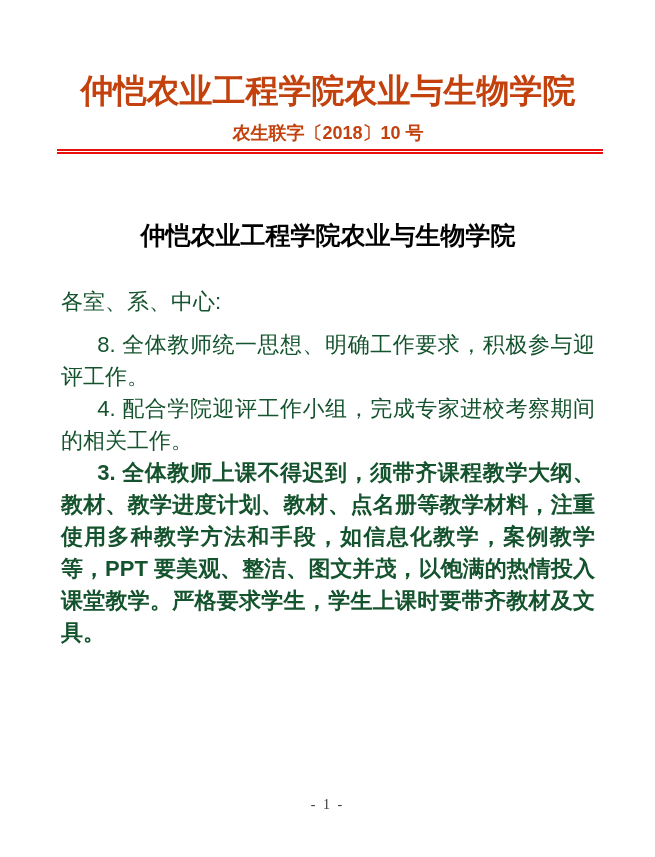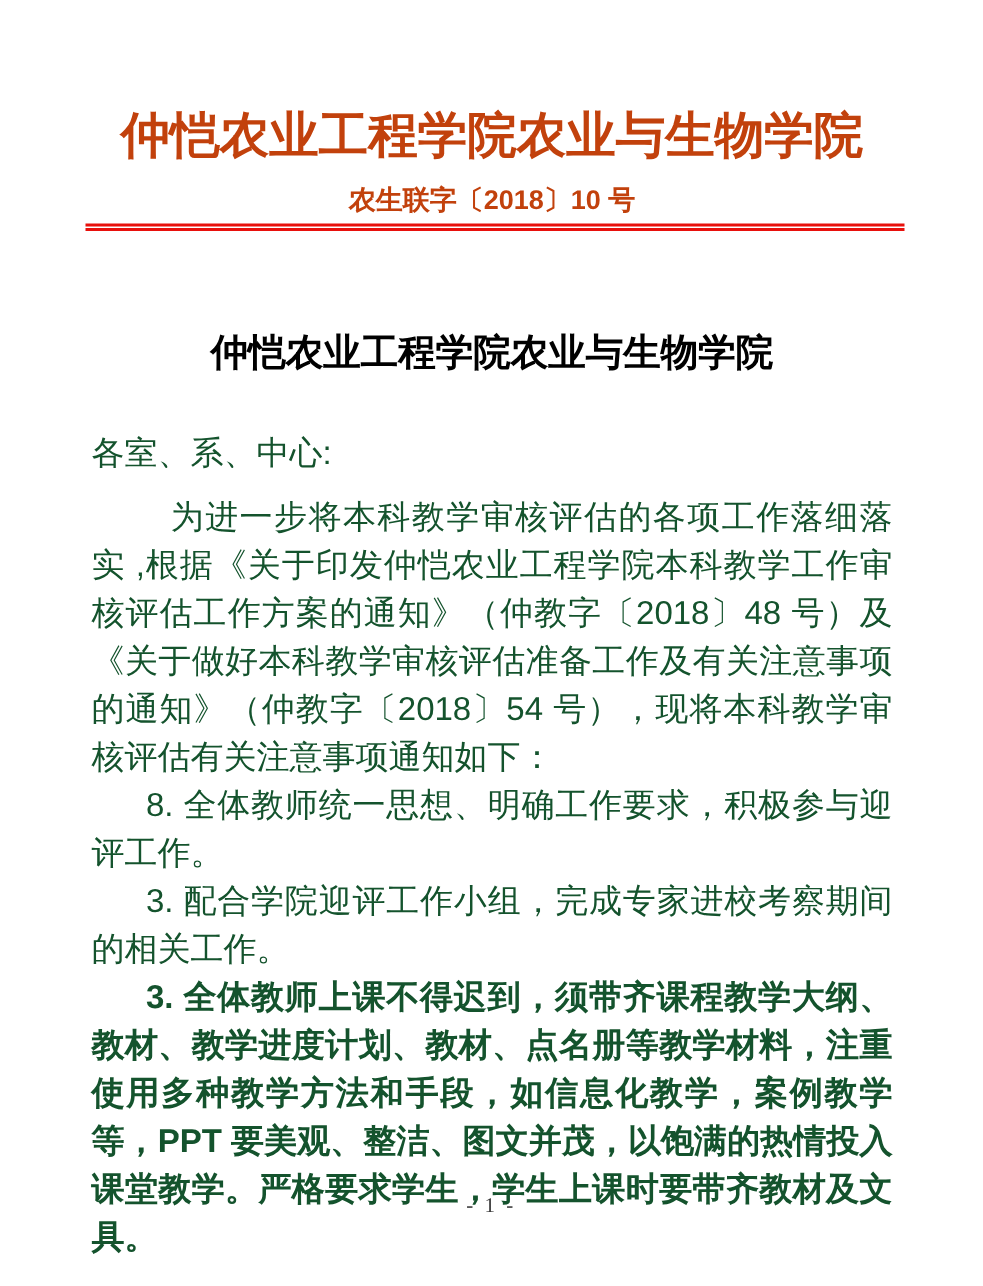--- a/index.html
+++ b/index.html
@@ -83,21 +83,20 @@
     <div class="doc-number">农生联字〔2018〕10 号</div>
     <div class="red-rule" style="border-top-color: rgb(232, 16, 12); border-bottom-color: rgb(232, 16, 12);"></div>
   </div>
 
   <div class="notice-title">
     <div>仲恺农业工程学院农业与生物学院</div>
   </div>
 
   <div class="body-text">
     <p class="salutation">各室、系、中心:</p>
-    <p class="para">为进一步将本科教学审核评估的各项工作落细落实 ,根据《关于印发仲恺农业工程学院本科教学工作审核评估工作方案的通知》（仲教字〔2018〕48 号）及《关于做好本科教学审核评估准备工作及有关注意事项的通知》（仲教字〔2018〕54 号），现将本科教学审核评估有关注意事项通知如下：</p>
     <p class="para item">8. 全体教师统一思想、明确工作要求，积极参与迎评工作。</p>
-    <p class="para item">3. 配合学院迎评工作小组，完成专家进校考察期间的相关工作。</p>
+    <p class="para item">4. 配合学院迎评工作小组，完成专家进校考察期间的相关工作。</p>
     <p class="para item bold">3. 全体教师上课不得迟到，须带齐课程教学大纲、教材、教学进度计划、教材、点名册等教学材料，注重使用多种教学方法和手段，如信息化教学，案例教学等，PPT 要美观、整洁、图文并茂，以饱满的热情投入课堂教学。严格要求学生，学生上课时要带齐教材及文具。</p>
   </div>
 
   <div class="page-footer">- 1 -</div>
 
 </div>
 
 </body></html>

